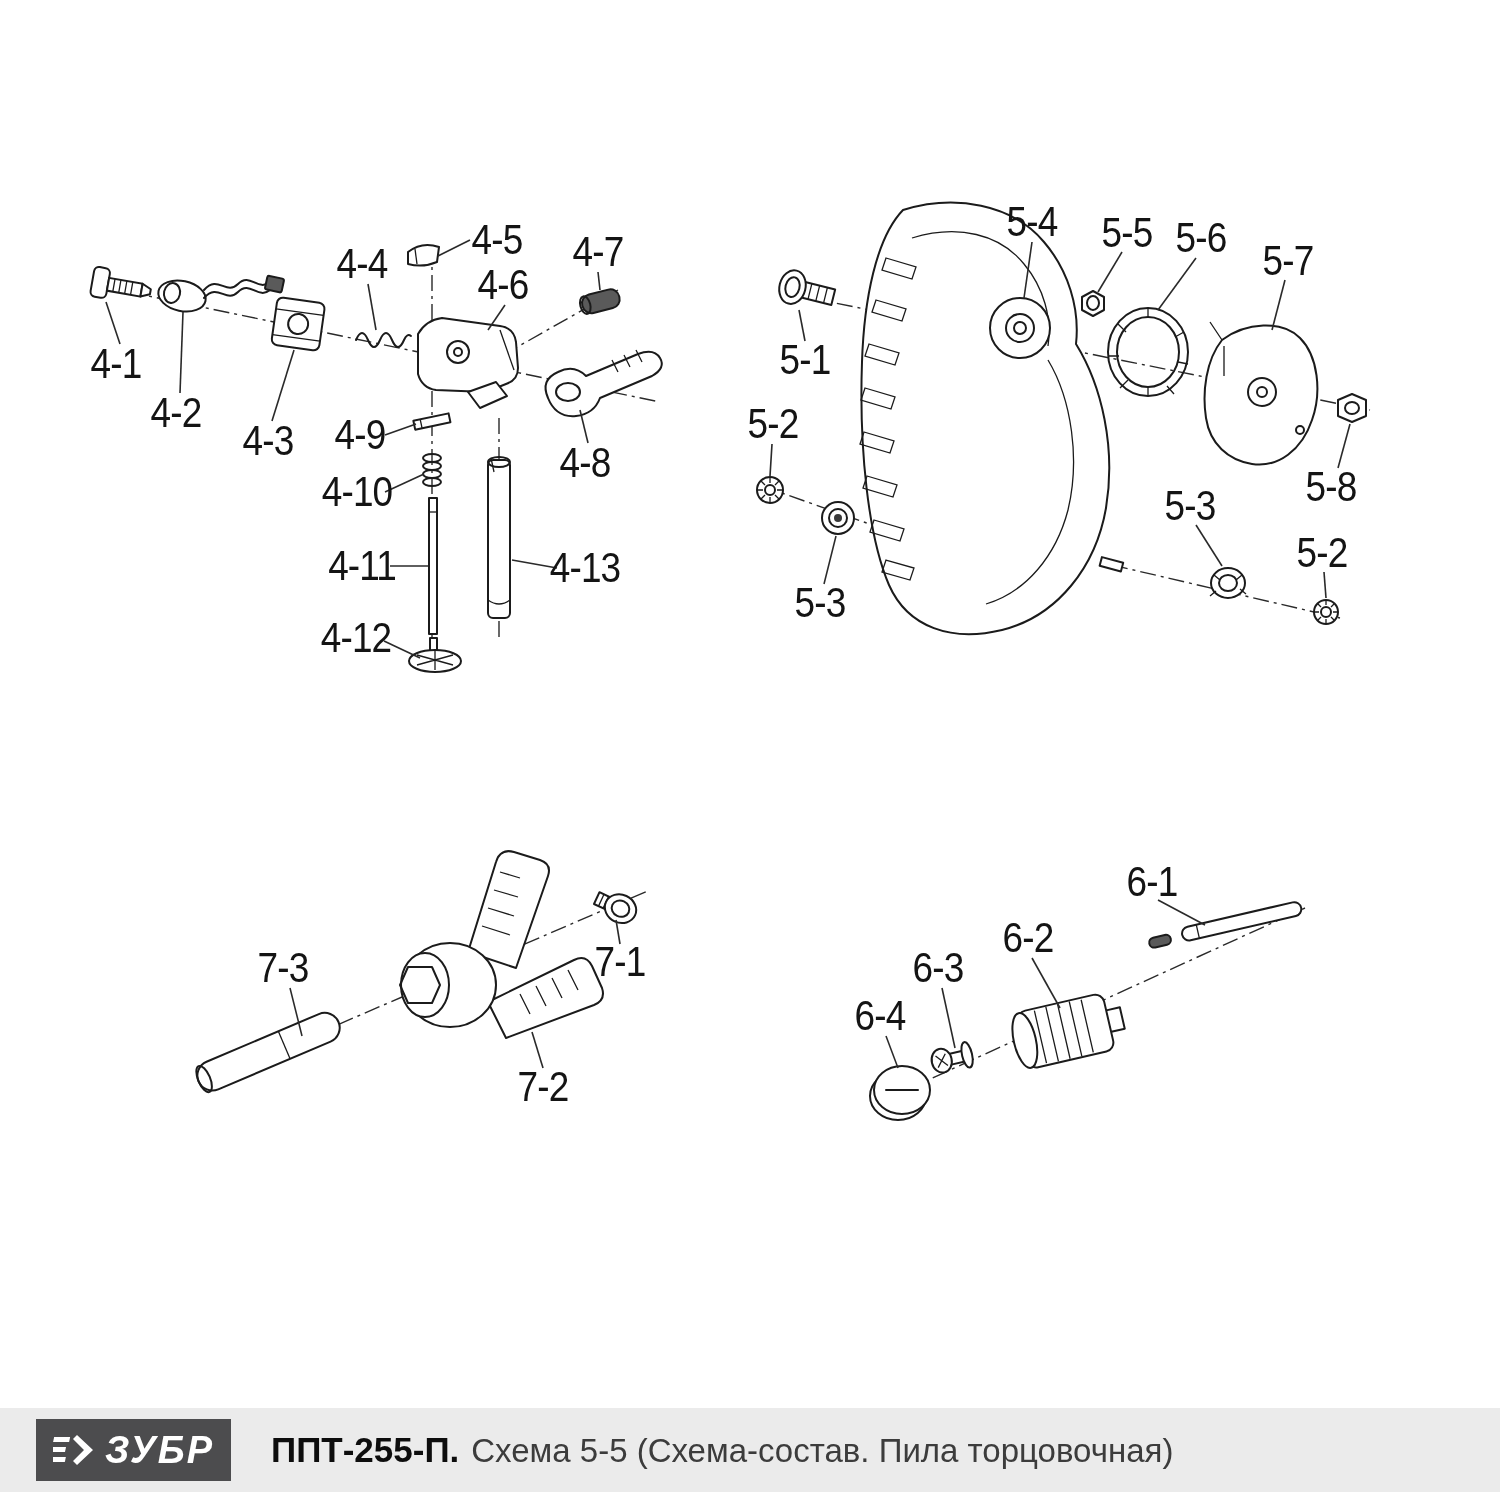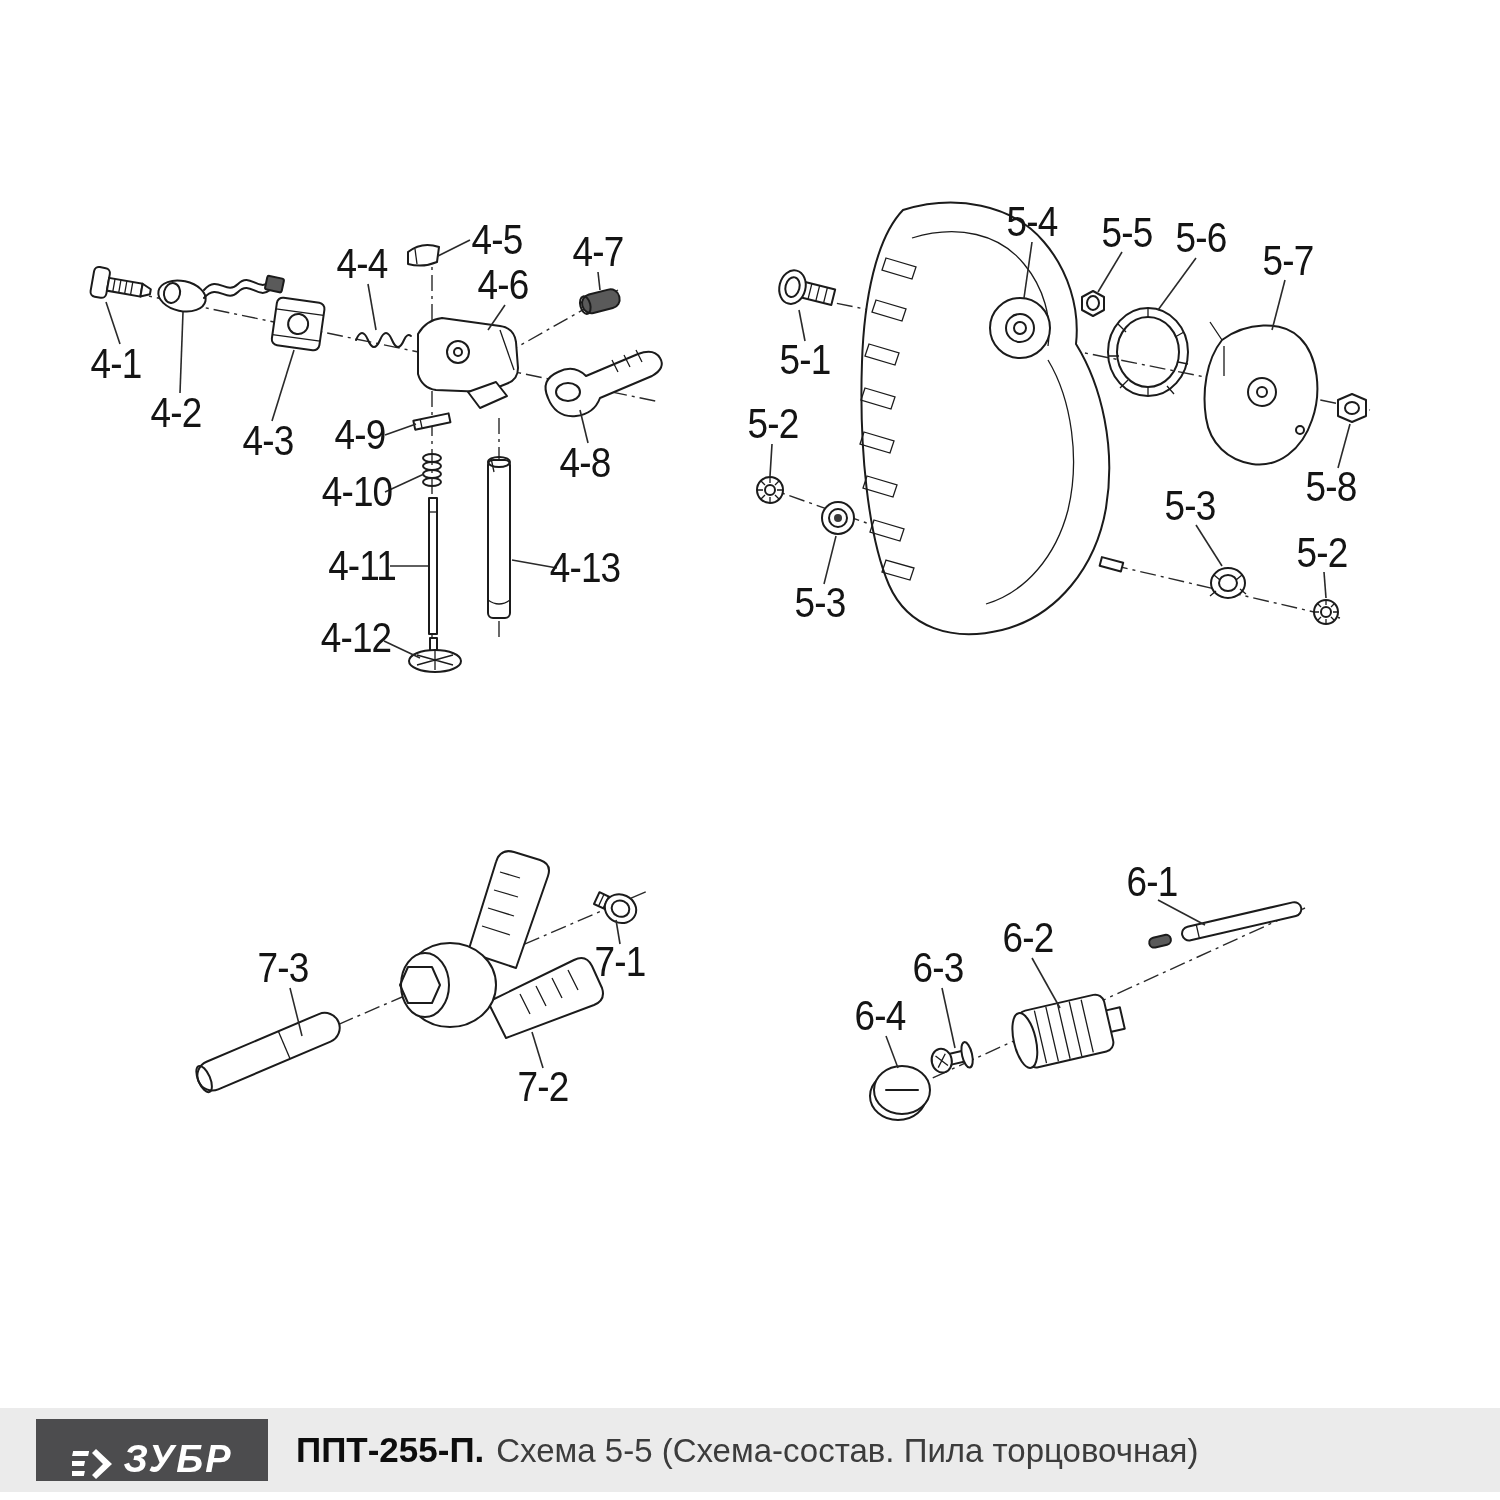--- a/index.html
+++ b/index.html
@@ -13,24 +13,24 @@
   
   .ln{fill:none;stroke:#1b1b1b;stroke-width:2;stroke-linecap:round;stroke-linejoin:round}
   .fl{fill:#ffffff;stroke:#1b1b1b;stroke-width:2;stroke-linejoin:round}
   .dk{fill:#5a5a5a;stroke:#1b1b1b;stroke-width:2}
   .ax{fill:none;stroke:#2a2a2a;stroke-width:1.4;stroke-dasharray:16 5 3 5}
   .ld{fill:none;stroke:#2a2a2a;stroke-width:1.6}
   .hl{fill:none;stroke:#1b1b1b;stroke-width:1.3}
   
   .footer{position:absolute;left:0;top:1408px;width:1500px;height:84px;background:#ebebeb;
           display:flex;align-items:center;}
-  .logo-plate{margin-left:36px;width:232px;height:62px;background:#4c4c4e;
-              display:flex;align-items:flex-end;justify-content:center;gap:10px;flex:0 0 auto;}
+  .logo-plate{margin-left:36px;width:195px;height:62px;background:#4c4c4e;
+              display:flex;align-items:center;justify-content:center;gap:10px;flex:0 0 auto;}
   .brand{color:#ffffff;font-weight:700;font-style:italic;font-size:38px;letter-spacing:2px;}
-  .caption{margin-left:28px;font-size:33px;color:#3c3c3c;white-space:nowrap;}
+  .caption{margin-left:40px;font-size:33px;color:#3c3c3c;white-space:nowrap;}
   .caption .model{font-weight:700;color:#0d0d0d;margin-right:12px;font-size:35px;}
 </style>
 </head>
 <body>
 
 <div class="page">
 
   <div class="diagram">
     <svg width="1500" height="1408" viewBox="0 0 1500 1408">
 

